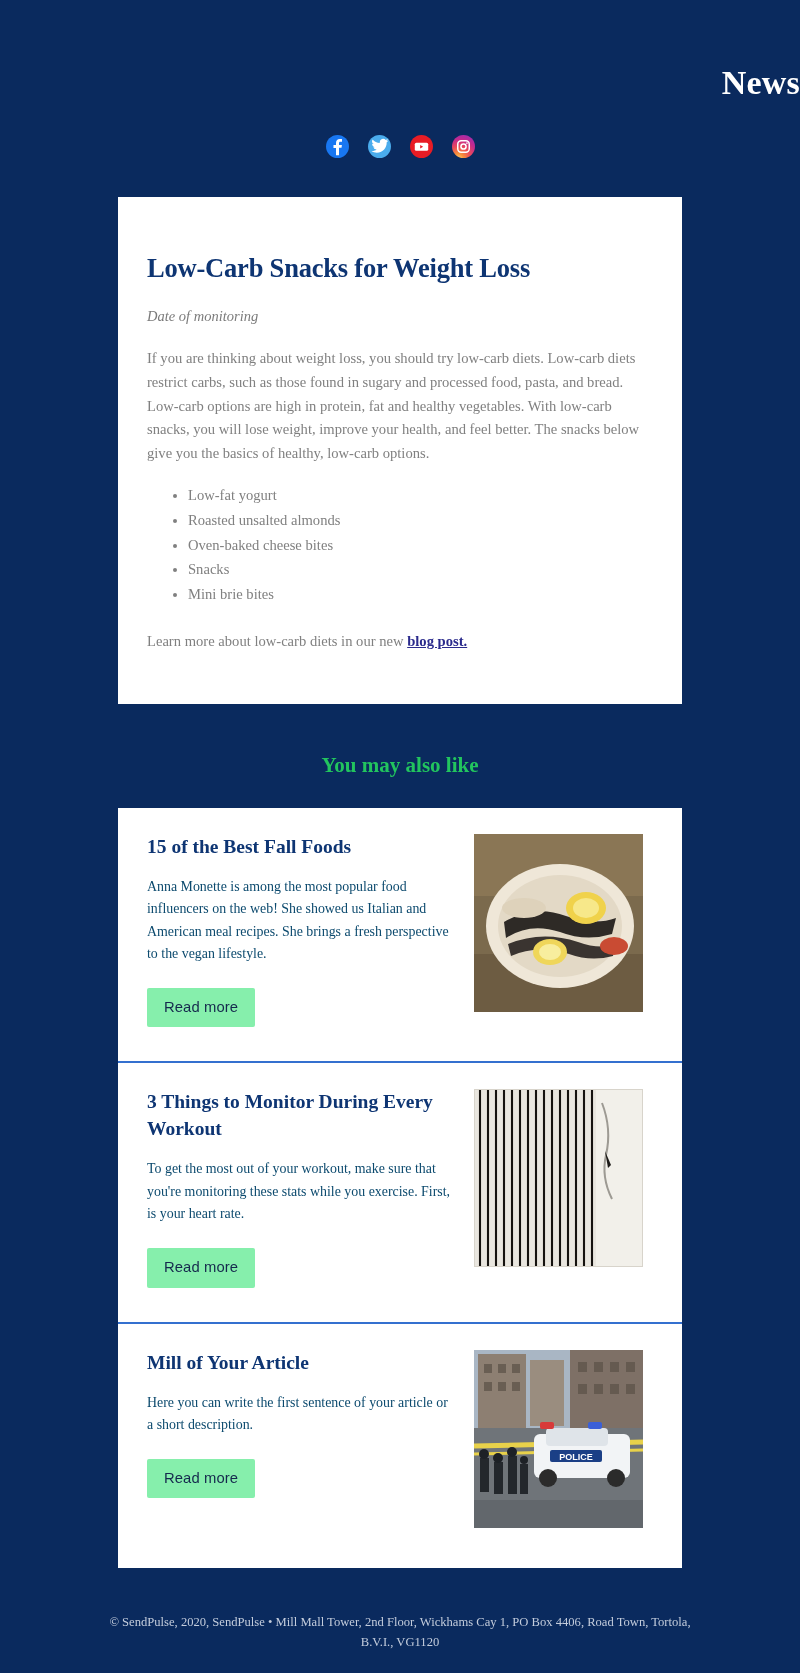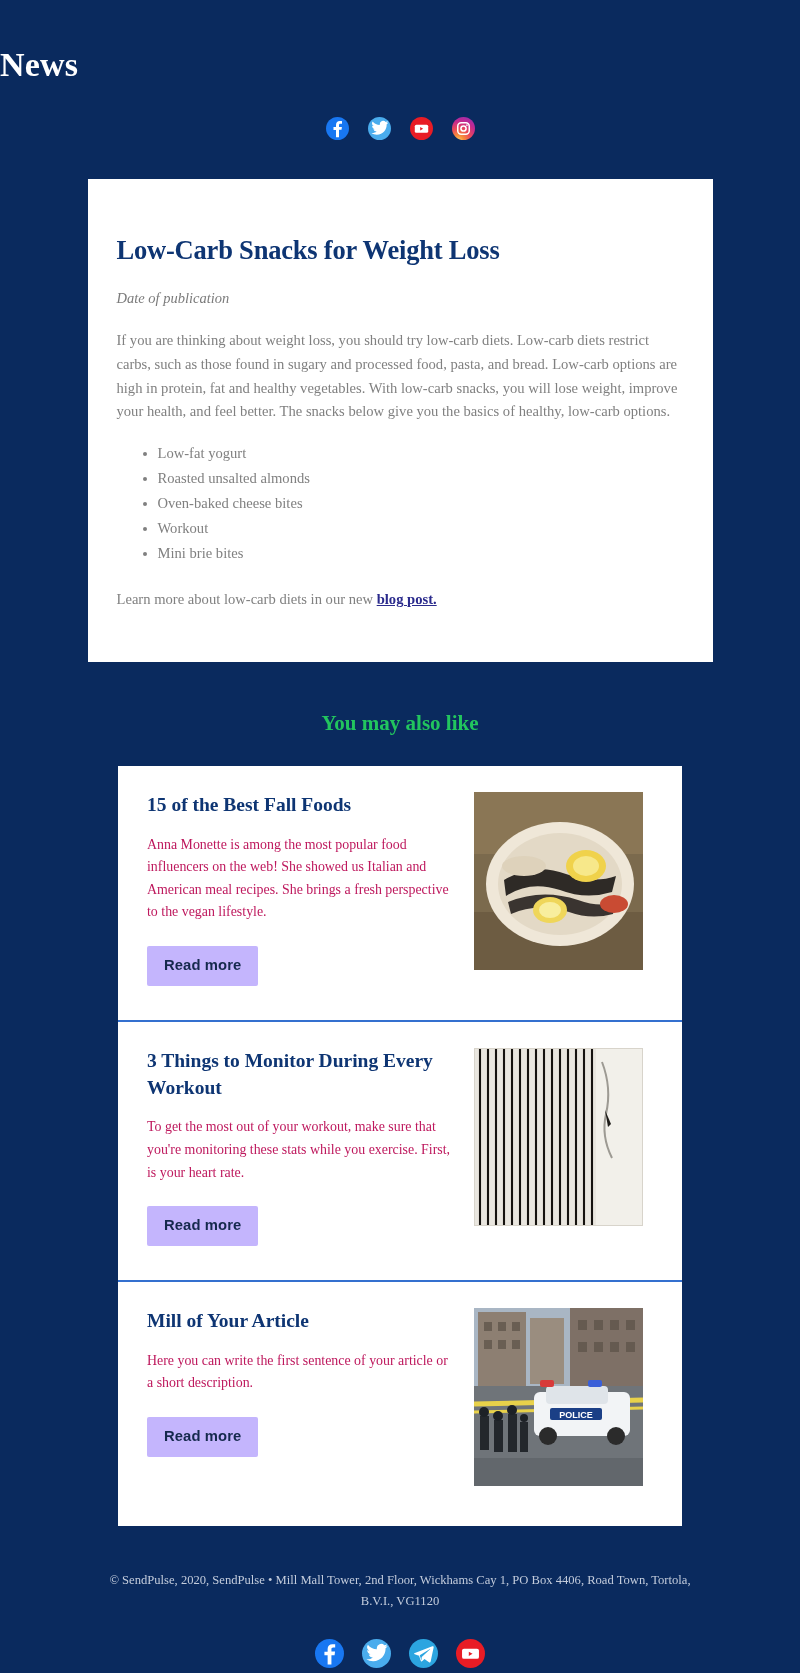--- a/index.html
+++ b/index.html
@@ -13,22 +13,22 @@
     -webkit-font-smoothing: antialiased;
   }
   .page {
     width: 800px;
     background: #0a2a5e;
     padding-bottom: 40px;
   }
 
   
   .header {
-    padding-top: 46px;
-    text-align: left;
+    padding-top: 64px;
+    text-align: right;
   }
   .brand-title {
     color: #ffffff;
     font-family: "Liberation Serif", serif;
     font-weight: bold;
     font-size: 34px;
     line-height: 1.1;
     margin: 0;
     letter-spacing: 0.2px;
   }
@@ -51,21 +51,21 @@
   .sb-twitter  { background: #4aaced; }
   .sb-youtube  { background: #e81c25; }
   .sb-telegram { background: #2ca5e0; }
   .sb-instagram {
     background: radial-gradient(circle at 28% 104%, #fdd070 0%, #f7913b 18%, #eb4a59 42%, #c3298f 68%, #8e2fbd 100%);
   }
   .social-badge svg { display: block; }
 
   
   .main-card {
-    width: 625px;
+    width: 564px;
     margin: 39px auto 0 auto;
     background: #ffffff;
     padding: 56px 29px 50px 29px;
   }
   .article-title {
     margin: 0;
     color: #0e3573;
     font-family: "Liberation Serif", serif;
     font-weight: bold;
     font-size: 26.5px;
@@ -139,31 +139,31 @@
   .li-title {
     margin: 0;
     color: #0e3573;
     font-family: "Liberation Serif", serif;
     font-weight: bold;
     font-size: 19.5px;
     line-height: 1.38;
   }
   .li-desc {
     margin: 15px 0 0 0;
-    color: #be185d;
+    color: #0c4a6e;
     font-size: 13.9px;
     line-height: 1.62;
   }
   .read-more-btn {
     display: inline-block;
     margin-top: 22px;
-    background: #c4b5fd;
+    background: #86efac;
     color: #15294d;
     font-family: "Liberation Sans", sans-serif;
-    font-weight: bold;
+    font-weight: normal;
     font-size: 14.8px;
     line-height: 1;
     padding: 12px 17px 13px 17px;
     border: none;
     border-radius: 2px;
     cursor: pointer;
     letter-spacing: 0.1px;
   }
   .li-thumb {
     flex: 0 0 auto;
@@ -227,27 +227,27 @@
           <rect x="6" y="6" width="12" height="12" rx="3.6" fill="none" stroke="#ffffff" stroke-width="1.6"></rect>
           <circle cx="12" cy="12" r="2.7" fill="none" stroke="#ffffff" stroke-width="1.6"></circle>
           <circle cx="15.6" cy="8.5" r="0.85" fill="#ffffff"></circle>
         </svg>
       </a>
     </div>
   </div>
 
   <div class="main-card">
     <h2 class="article-title">Low-Carb Snacks for Weight Loss</h2>
-    <p class="article-date">Date of publication</p>
+    <p class="article-date">Date of monitoring</p>
     <p class="article-body">If you are thinking about weight loss, you should try low-carb diets. Low-carb diets restrict carbs, such as those found in sugary and processed food, pasta, and bread. Low-carb options are high in protein, fat and healthy vegetables. With low-carb snacks, you will lose weight, improve your health, and feel better. The snacks below give you the basics of healthy, low-carb options.</p>
     <ul class="article-list">
       <li>Low-fat yogurt</li>
       <li>Roasted unsalted almonds</li>
       <li>Oven-baked cheese bites</li>
-      <li>Workout</li>
+      <li>Snacks</li>
       <li>Mini brie bites</li>
     </ul>
     <p class="article-outro"><span>Learn more about low-carb diets in our new </span><a class="inline-link">blog post.</a></p>
   </div>
 
   <h2 class="section-heading">You may also like</h2>
 
   <div class="list-card">
 
     <div class="list-item">

